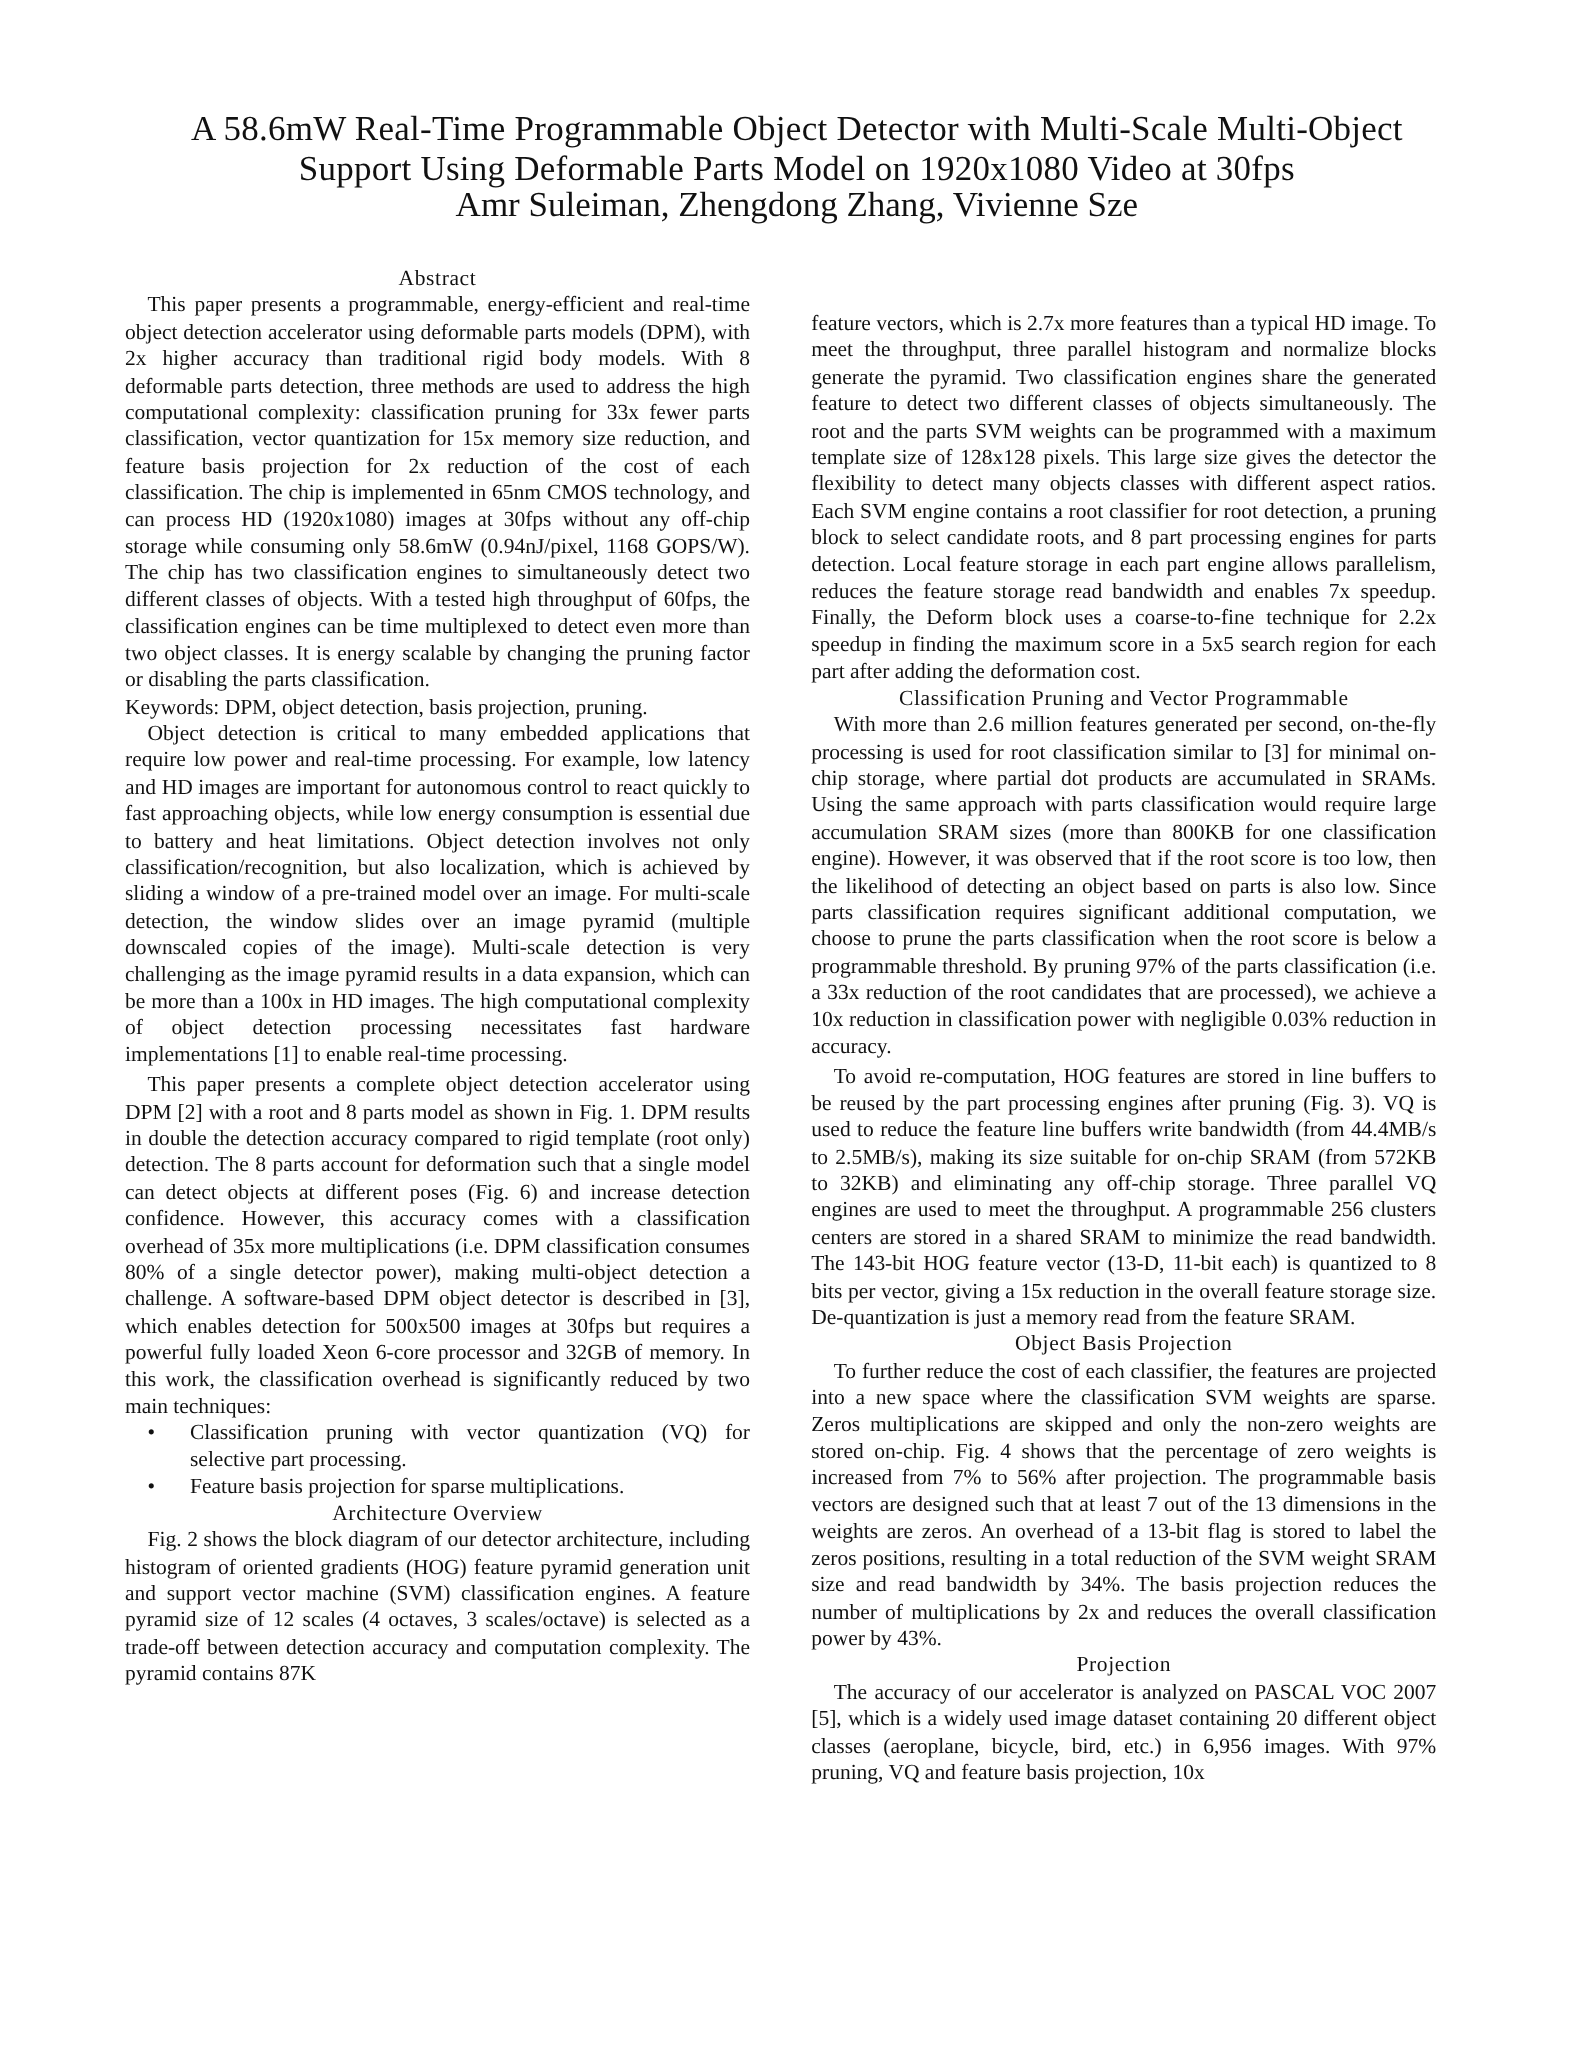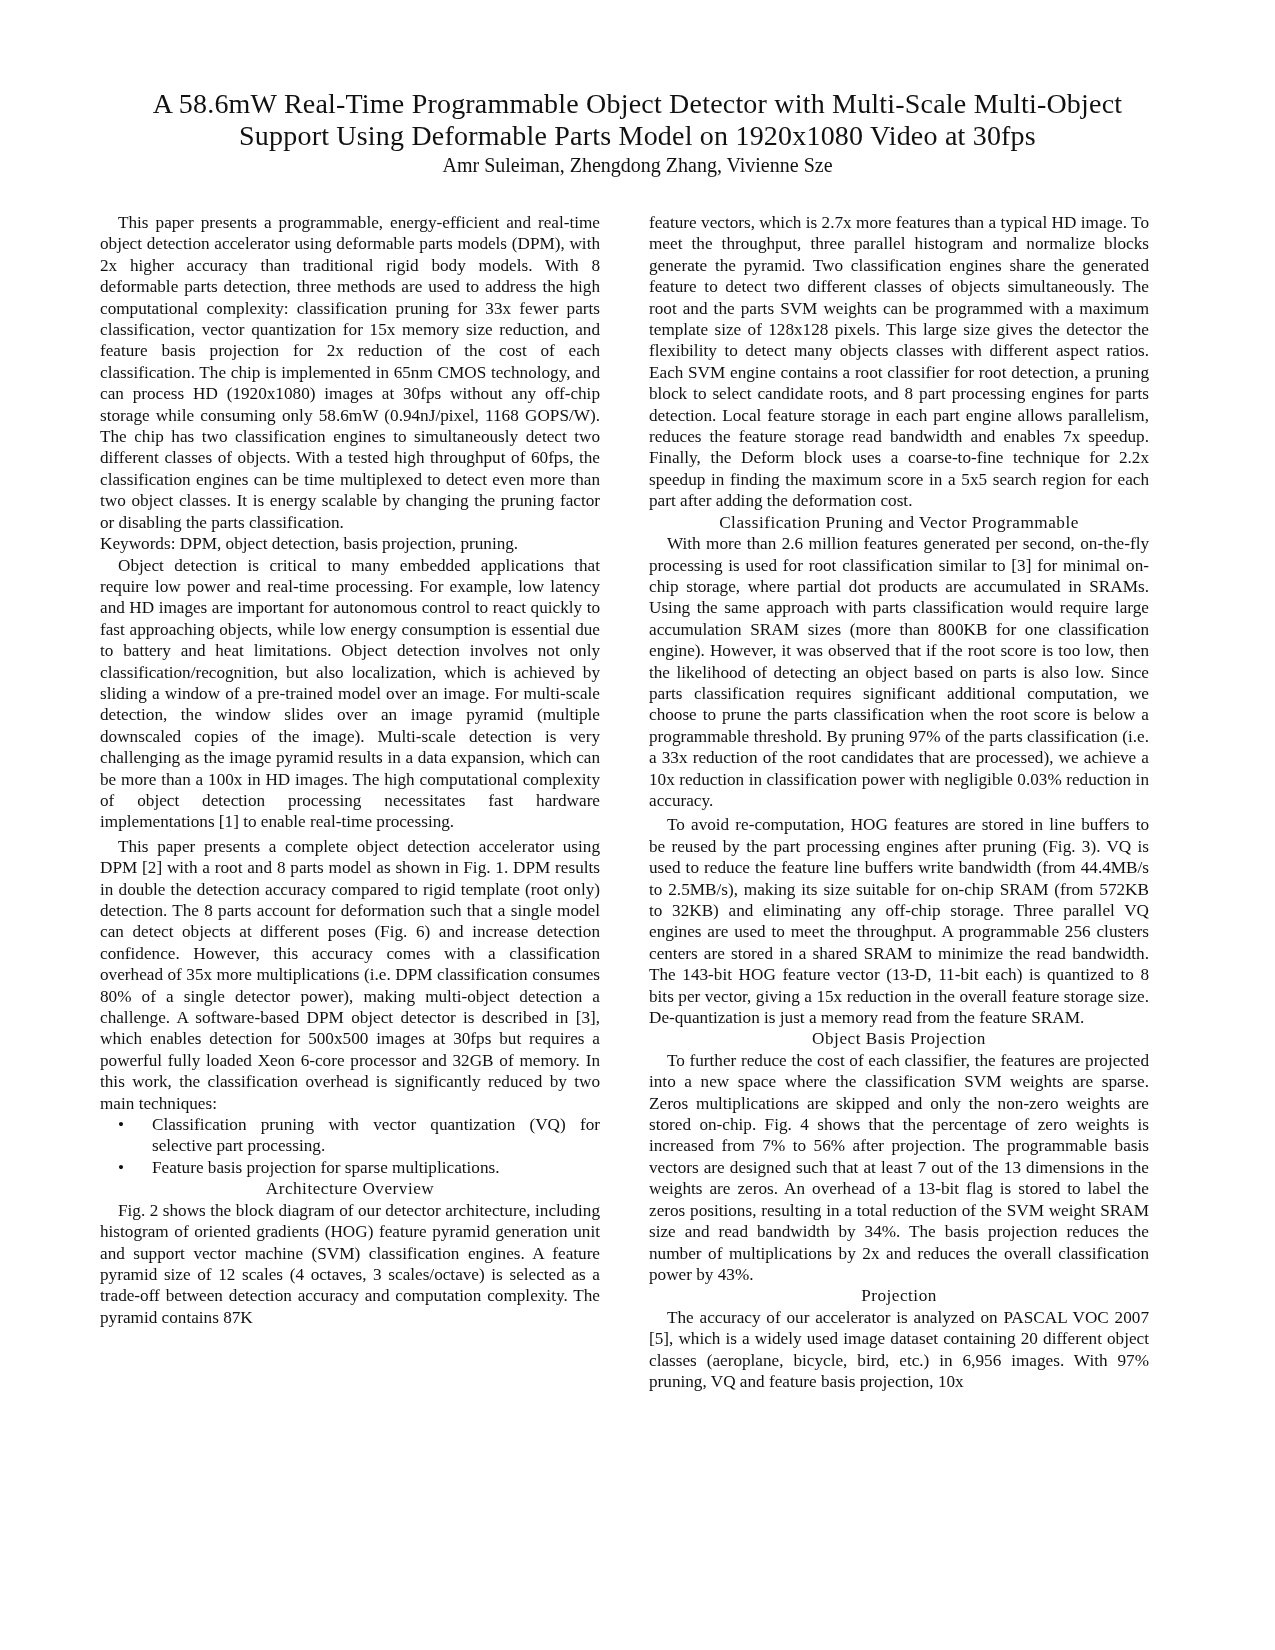--- a/index.html
+++ b/index.html
@@ -1,43 +1,44 @@
 <!DOCTYPE html>
 <html><head>
 <meta charset="utf-8">
 <style>
   html, body { margin: 0; padding: 0; background: #ffffff; }
   body { width: 1275px; height: 1650px; position: relative; overflow: hidden; color: #111; }
   .page { position: absolute; left: 0; top: 0; width: 1082px; height: 1650px; font-family: "Liberation Serif", "DejaVu Serif", serif; }
   .title { position: absolute; left: 60px; width: 1155px; top: 88px; text-align: center; font-size: 28px; line-height: 32px; letter-spacing: 0.2px; }
-  .authors { position: absolute; left: 60px; width: 1155px; top: 152px; text-align: center; font-size: 20px; line-height: 26px; }
+  .authors { position: absolute; left: 60px; width: 1155px; top: 152px; text-align: center; font-size: 28px; line-height: 26px; }
   .affil { position: absolute; left: 60px; width: 1155px; top: 178px; text-align: center; font-size: 19px; line-height: 24px; }
   .col { position: absolute; top: 212px; width: 500px; font-size: 17.2px; line-height: 21.4px; }
   .col.left { left: 100px; }
-  .col.right { left: 649px; }
+  .col.right { left: 649px; margin-top: 36px; }
   .heading { text-align: center; font-size: 17.2px; letter-spacing: 0.5px; margin: 0; }
   p { margin: 0; text-align: justify; text-indent: 18px; }
   p.noindent { text-indent: 0; }
   ul.bullets { margin: 0; padding: 0; list-style: none; }
   ul.bullets li { position: relative; padding-left: 52px; text-align: justify; }
   ul.bullets li .bullet { position: absolute; left: 18px; top: 0; }
   .gap { height: 3px; }
 </style>
 </head>
 <body>
 
 <div class="page">
 
   <div class="title">
     <div>A 58.6mW Real-Time Programmable Object Detector with Multi-Scale Multi-Object</div>
     <div>Support Using Deformable Parts Model on 1920x1080 Video at 30fps</div>
   </div>
   <div class="authors">Amr Suleiman, Zhengdong Zhang, Vivienne Sze</div>
 
   <div class="col left">
+    <div class="heading">Abstract</div>
     <p>This paper presents a programmable, energy-efficient and real-time object detection accelerator using deformable parts models (DPM), with 2x higher accuracy than traditional rigid body models. With 8 deformable parts detection, three methods are used to address the high computational complexity: classification pruning for 33x fewer parts classification, vector quantization for 15x memory size reduction, and feature basis projection for 2x reduction of the cost of each classification. The chip is implemented in 65nm CMOS technology, and can process HD (1920x1080) images at 30fps without any off-chip storage while consuming only 58.6mW (0.94nJ/pixel, 1168 GOPS/W). The chip has two classification engines to simultaneously detect two different classes of objects. With a tested high throughput of 60fps, the classification engines can be time multiplexed to detect even more than two object classes. It is energy scalable by changing the pruning factor or disabling the parts classification.</p>
     <p class="noindent">Keywords: DPM, object detection, basis projection, pruning.</p>
 
     <p>Object detection is critical to many embedded applications that require low power and real-time processing. For example, low latency and HD images are important for autonomous control to react quickly to fast approaching objects, while low energy consumption is essential due to battery and heat limitations. Object detection involves not only classification/recognition, but also localization, which is achieved by sliding a window of a pre-trained model over an image. For multi-scale detection, the window slides over an image pyramid (multiple downscaled copies of the image). Multi-scale detection is very challenging as the image pyramid results in a data expansion, which can be more than a 100x in HD images. The high computational complexity of object detection processing necessitates fast hardware implementations [1] to enable real-time processing.</p>
     <div class="gap"></div>
     <p>This paper presents a complete object detection accelerator using DPM [2] with a root and 8 parts model as shown in Fig. 1. DPM results in double the detection accuracy compared to rigid template (root only) detection. The 8 parts account for deformation such that a single model can detect objects at different poses (Fig. 6) and increase detection confidence. However, this accuracy comes with a classification overhead of 35x more multiplications (i.e. DPM classification consumes 80% of a single detector power), making multi-object detection a challenge. A software-based DPM object detector is described in [3], which enables detection for 500x500 images at 30fps but requires a powerful fully loaded Xeon 6-core processor and 32GB of memory. In this work, the classification overhead is significantly reduced by two main techniques:</p>
     <ul class="bullets">
       <li>
         <span class="bullet">•</span>
         <span>Classification pruning with vector quantization (VQ) for selective part processing.</span>

